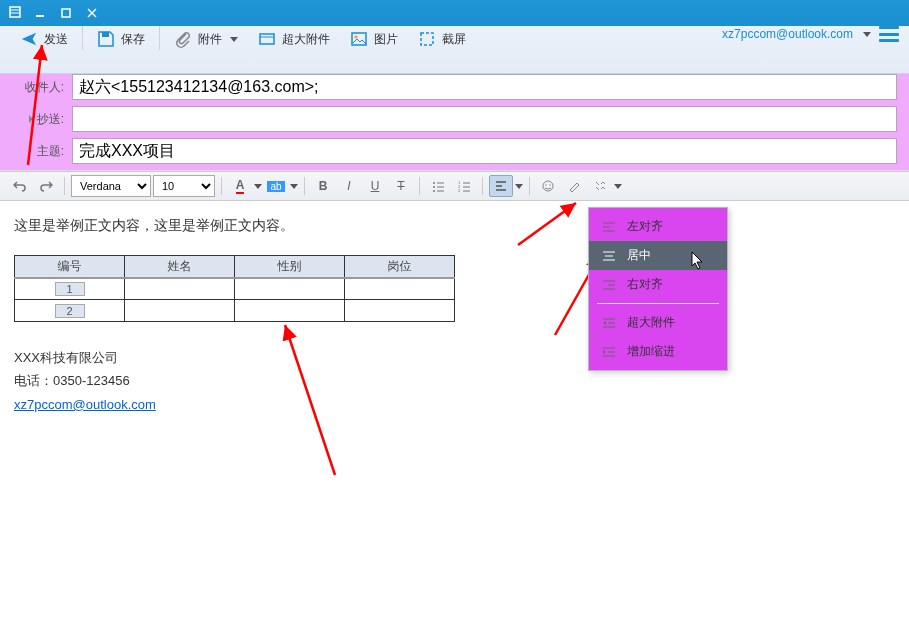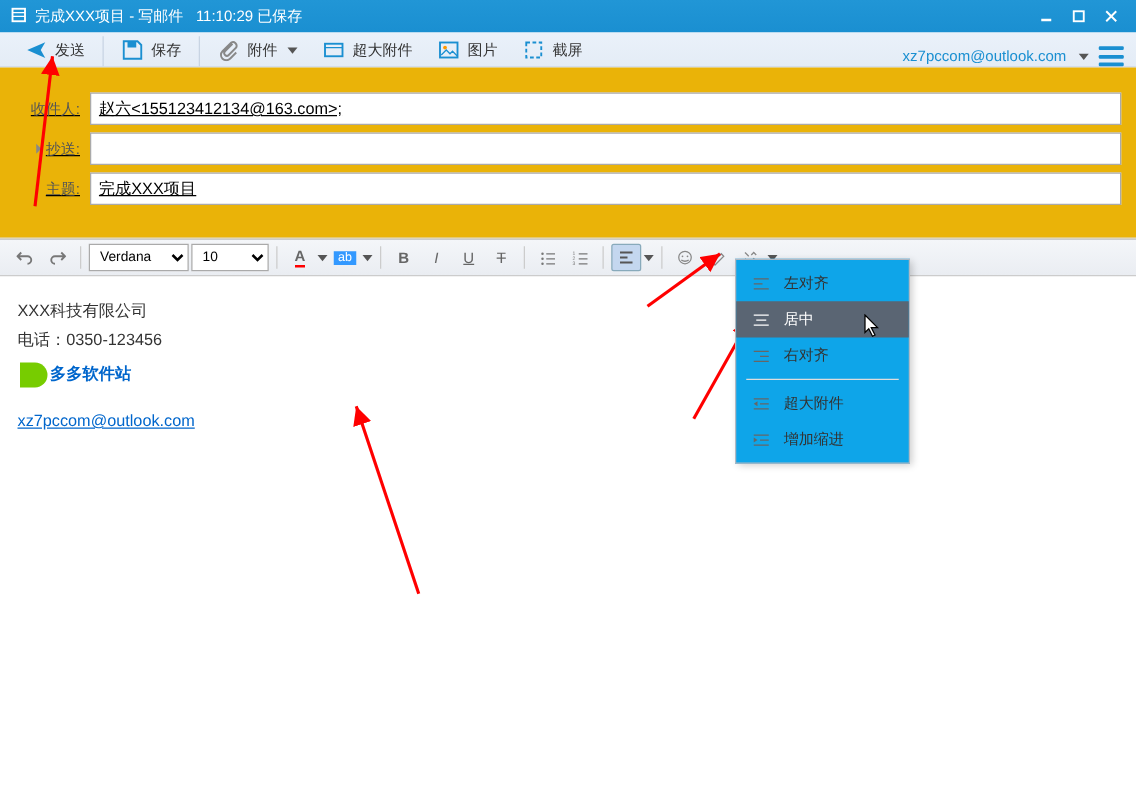--- a/index.html
+++ b/index.html
@@ -5,34 +5,34 @@
     * { box-sizing: border-box; margin: 0; padding: 0; }
     body { font-family: "Microsoft YaHei", Arial, sans-serif; font-size: 12px; background: #fff; width: 909px; height: 630px; overflow: hidden; position: relative; }
     
     .titlebar { height: 26px; background: linear-gradient(#2196d6, #1a8fd1); color: #fff; display: flex; align-items: center; padding: 0 8px; font-size: 12px; }
     .titlebar-icon { margin-right: 6px; }
     .titlebar-text { flex: 1; }
     .win-controls { display: flex; gap: 2px; }
     .win-btn { width: 24px; height: 20px; display: flex; align-items: center; justify-content: center; cursor: pointer; }
     .win-btn svg { width: 12px; height: 12px; }
     
-    .toolbar { height: 28px; background: linear-gradient(#eaf1fa, #e4ecf6); border-bottom: 1px solid #c8d4e3; display: flex; align-items: flex-end; padding: 0 10px; }
+    .toolbar { height: 48px; background: linear-gradient(#eaf1fa, #e4ecf6); border-bottom: 1px solid #c8d4e3; display: flex; align-items: flex-start; padding: 0 10px; }
     .tool-btn { display: flex; align-items: center; gap: 6px; padding: 4px 10px; cursor: pointer; color: #333; border-radius: 3px; }
     .tool-icon { width: 18px; height: 18px; display: flex; align-items: center; justify-content: center; }
     .tool-sep { width: 1px; height: 24px; background: #c8d4e3; margin: 0 4px; }
     .dropdown-arrow { width: 0; height: 0; border-left: 4px solid transparent; border-right: 4px solid transparent; border-top: 5px solid #555; margin-left: 2px; }
     .toolbar-right { margin-left: auto; display: flex; align-items: center; gap: 8px; color: #1a8fd1; }
     .ham-icon { width: 20px; height: 16px; display: flex; flex-direction: column; justify-content: space-between; }
     .ham-line { height: 3px; background: #1a8fd1; border-radius: 1px; }
     
-    .fields-area { background: #eab308; padding: 20px 12px; border-bottom: 1px solid #ddd; text-decoration: underline; }
+    .fields-area { background: #f0abfc; padding: 0 12px; border-bottom: 1px solid #ddd; }
     .field-row { display: flex; align-items: center; margin-bottom: 6px; }
     .field-label { width: 60px; text-align: right; color: #555; padding-right: 8px; cursor: default; }
     .field-label.cc { display: flex; align-items: center; justify-content: flex-end; gap: 2px; }
-    .field-input { flex: 1; border: 1px solid #aaa; padding: 4px 6px; font-size: 13px; height: 26px; background: #fff; }
+    .field-input { flex: 1; border: 1px solid #aaa; padding: 4px 6px; font-size: 16px; height: 26px; background: #fff; }
     
     .format-bar { height: 30px; background: linear-gradient(#f4f6f9, #eaedf2); border-top: 1px solid #ccc; border-bottom: 1px solid #ccc; display: flex; align-items: center; padding: 0 8px; gap: 2px; }
     .fmt-btn { width: 24px; height: 22px; display: flex; align-items: center; justify-content: center; cursor: pointer; border-radius: 2px; color: #666; }
     .fmt-btn.active { background: #c4d7ef; border: 1px solid #8ab; }
     .fmt-sel { border: 1px solid #aaa; height: 22px; background: #fff; font-size: 11px; padding: 0 4px; }
     .font-sel { width: 80px; }
     .size-sel { width: 62px; }
     .fmt-sep { width: 1px; height: 18px; background: #ccc; margin: 0 4px; }
     .fmt-combo { display: flex; align-items: center; }
     .fmt-arrow { width: 10px; height: 22px; display: flex; align-items: center; justify-content: center; cursor: pointer; }
@@ -42,43 +42,40 @@
     
     .data-table { border-collapse: collapse; margin-bottom: 24px; }
     .data-table td, .data-table th { border: 1px solid #333; width: 110px; height: 22px; text-align: center; font-weight: normal; font-size: 12px; }
     .data-table th { background: #dce4ef; color: #444; border-bottom: 2px solid #999; }
     .data-table .row-num { background: #dce4ef; color: #555; font-size: 11px; width: 30px; display: inline-block; border: 1px solid #aaa; padding: 0 4px; }
     
     .sig { font-size: 13px; line-height: 1.8; }
     .sig-logo { margin: 4px 0; }
     .sig-link { color: #0066cc; text-decoration: underline; cursor: pointer; }
     
-    .dropdown-menu { position: absolute; left: 588px; top: 207px; width: 140px; background: #0ea5e9; border: 1px solid #b0b8c2; box-shadow: 2px 2px 6px rgba(0,0,0,0.2); z-index: 100; padding: 4px 0; }
+    .dropdown-menu { position: absolute; left: 588px; top: 207px; width: 140px; background: #d946ef; border: 1px solid #b0b8c2; box-shadow: 2px 2px 6px rgba(0,0,0,0.2); z-index: 100; padding: 4px 0; }
     .menu-item { display: flex; align-items: center; padding: 6px 12px; cursor: pointer; font-size: 12px; color: #333; gap: 10px; }
     .menu-item:hover, .menu-item.hover { background: #5a6573; color: #fff; }
     .menu-item.hover svg { stroke: #fff; fill: #fff; }
     .menu-icon { width: 16px; height: 14px; display: flex; align-items: center; justify-content: center; }
     .menu-sep { height: 1px; background: #ddd; margin: 4px 8px; }
     
     .annot-arrow { position: absolute; pointer-events: none; }
     .cursor { position: absolute; left: 691px; top: 251px; z-index: 200; pointer-events: none; }
   </style>
 </head>
 <body>
 
 <div class="titlebar">
   <span class="titlebar-icon">
     <svg width="14" height="14" viewBox="0 0 14 14">
         <rect x="2" y="2" width="10" height="10" fill="none" stroke="#fff" stroke-width="1.5"></rect>
         <line x1="2" y1="5" x2="12" y2="5" stroke="#fff"></line>
         <line x1="2" y1="8" x2="12" y2="8" stroke="#fff"></line>
       </svg>
-  </span>
-  <span class="titlebar-text">
-    <span>完成XXX项目</span> - <span>写邮件</span>&nbsp;&nbsp;&nbsp;<span>11:10:29</span> <span>已保存</span>
   </span>
   <div class="win-controls">
     <div class="win-btn">
         <svg viewBox="0 0 12 12">
           <line x1="2" y1="9" x2="10" y2="9" stroke="#fff" stroke-width="2"></line>
         </svg>
       </div>
     <div class="win-btn">
         <svg viewBox="0 0 12 12">
           <rect x="2" y="2" width="8" height="8" fill="none" stroke="#fff" stroke-width="1.5"></rect>
@@ -278,31 +275,48 @@
           <path d="M3 3 l3 3 M3 8 l3 3 M8 5 l2-2 2 2 M8 10 l2-2 2 2" fill="none" stroke="#888"></path>
         </svg>
       </div>
     <div class="fmt-arrow">
         <span class="dropdown-arrow"></span>
       </div>
   </div>
 </div>
 
 <div class="body-area">
-
+  <div class="body-text">这里是举例正文内容，这里是举例正文内容。</div>
+
+  <table class="data-table">
+    <tbody>
+        <tr>
+      <th>编号</th>
+      <th>姓名</th>
+      <th>性别</th>
+      <th>岗位</th>
+    </tr>
+    <tr>
+      <td><span class="row-num">1</span></td>
+          <td></td>
+          <td></td>
+          <td></td>
+    </tr>
+    <tr>
+      <td><span class="row-num">2</span></td>
+          <td></td>
+          <td></td>
+          <td></td>
+    </tr>
+  </tbody>
+    </table>
 
   <div class="sig">
     <div>XXX科技有限公司</div>
     <div>电话：0350-123456</div>
-    <div class="sig-logo">
-      <svg width="100" height="26" viewBox="0 0 100 26">
-          <path d="M2 2 L2 22 L14 22 a10 10 0 0 0 0-20 z" fill="#7c0"></path>
-          <text x="26" y="15" font-size="13" fill="#06c" font-weight="bold">多多软件站</text>
-        </svg>
-    </div>
     <a class="sig-link">xz7pccom@outlook.com</a>
   </div>
 </div>
 
 <div class="dropdown-menu">
   <div class="menu-item">
     <span class="menu-icon">
         <svg width="14" height="12" viewBox="0 0 14 12">
           <line x1="1" y1="2" x2="13" y2="2" stroke="#666"></line>
           <line x1="1" y1="6" x2="8" y2="6" stroke="#666"></line>

